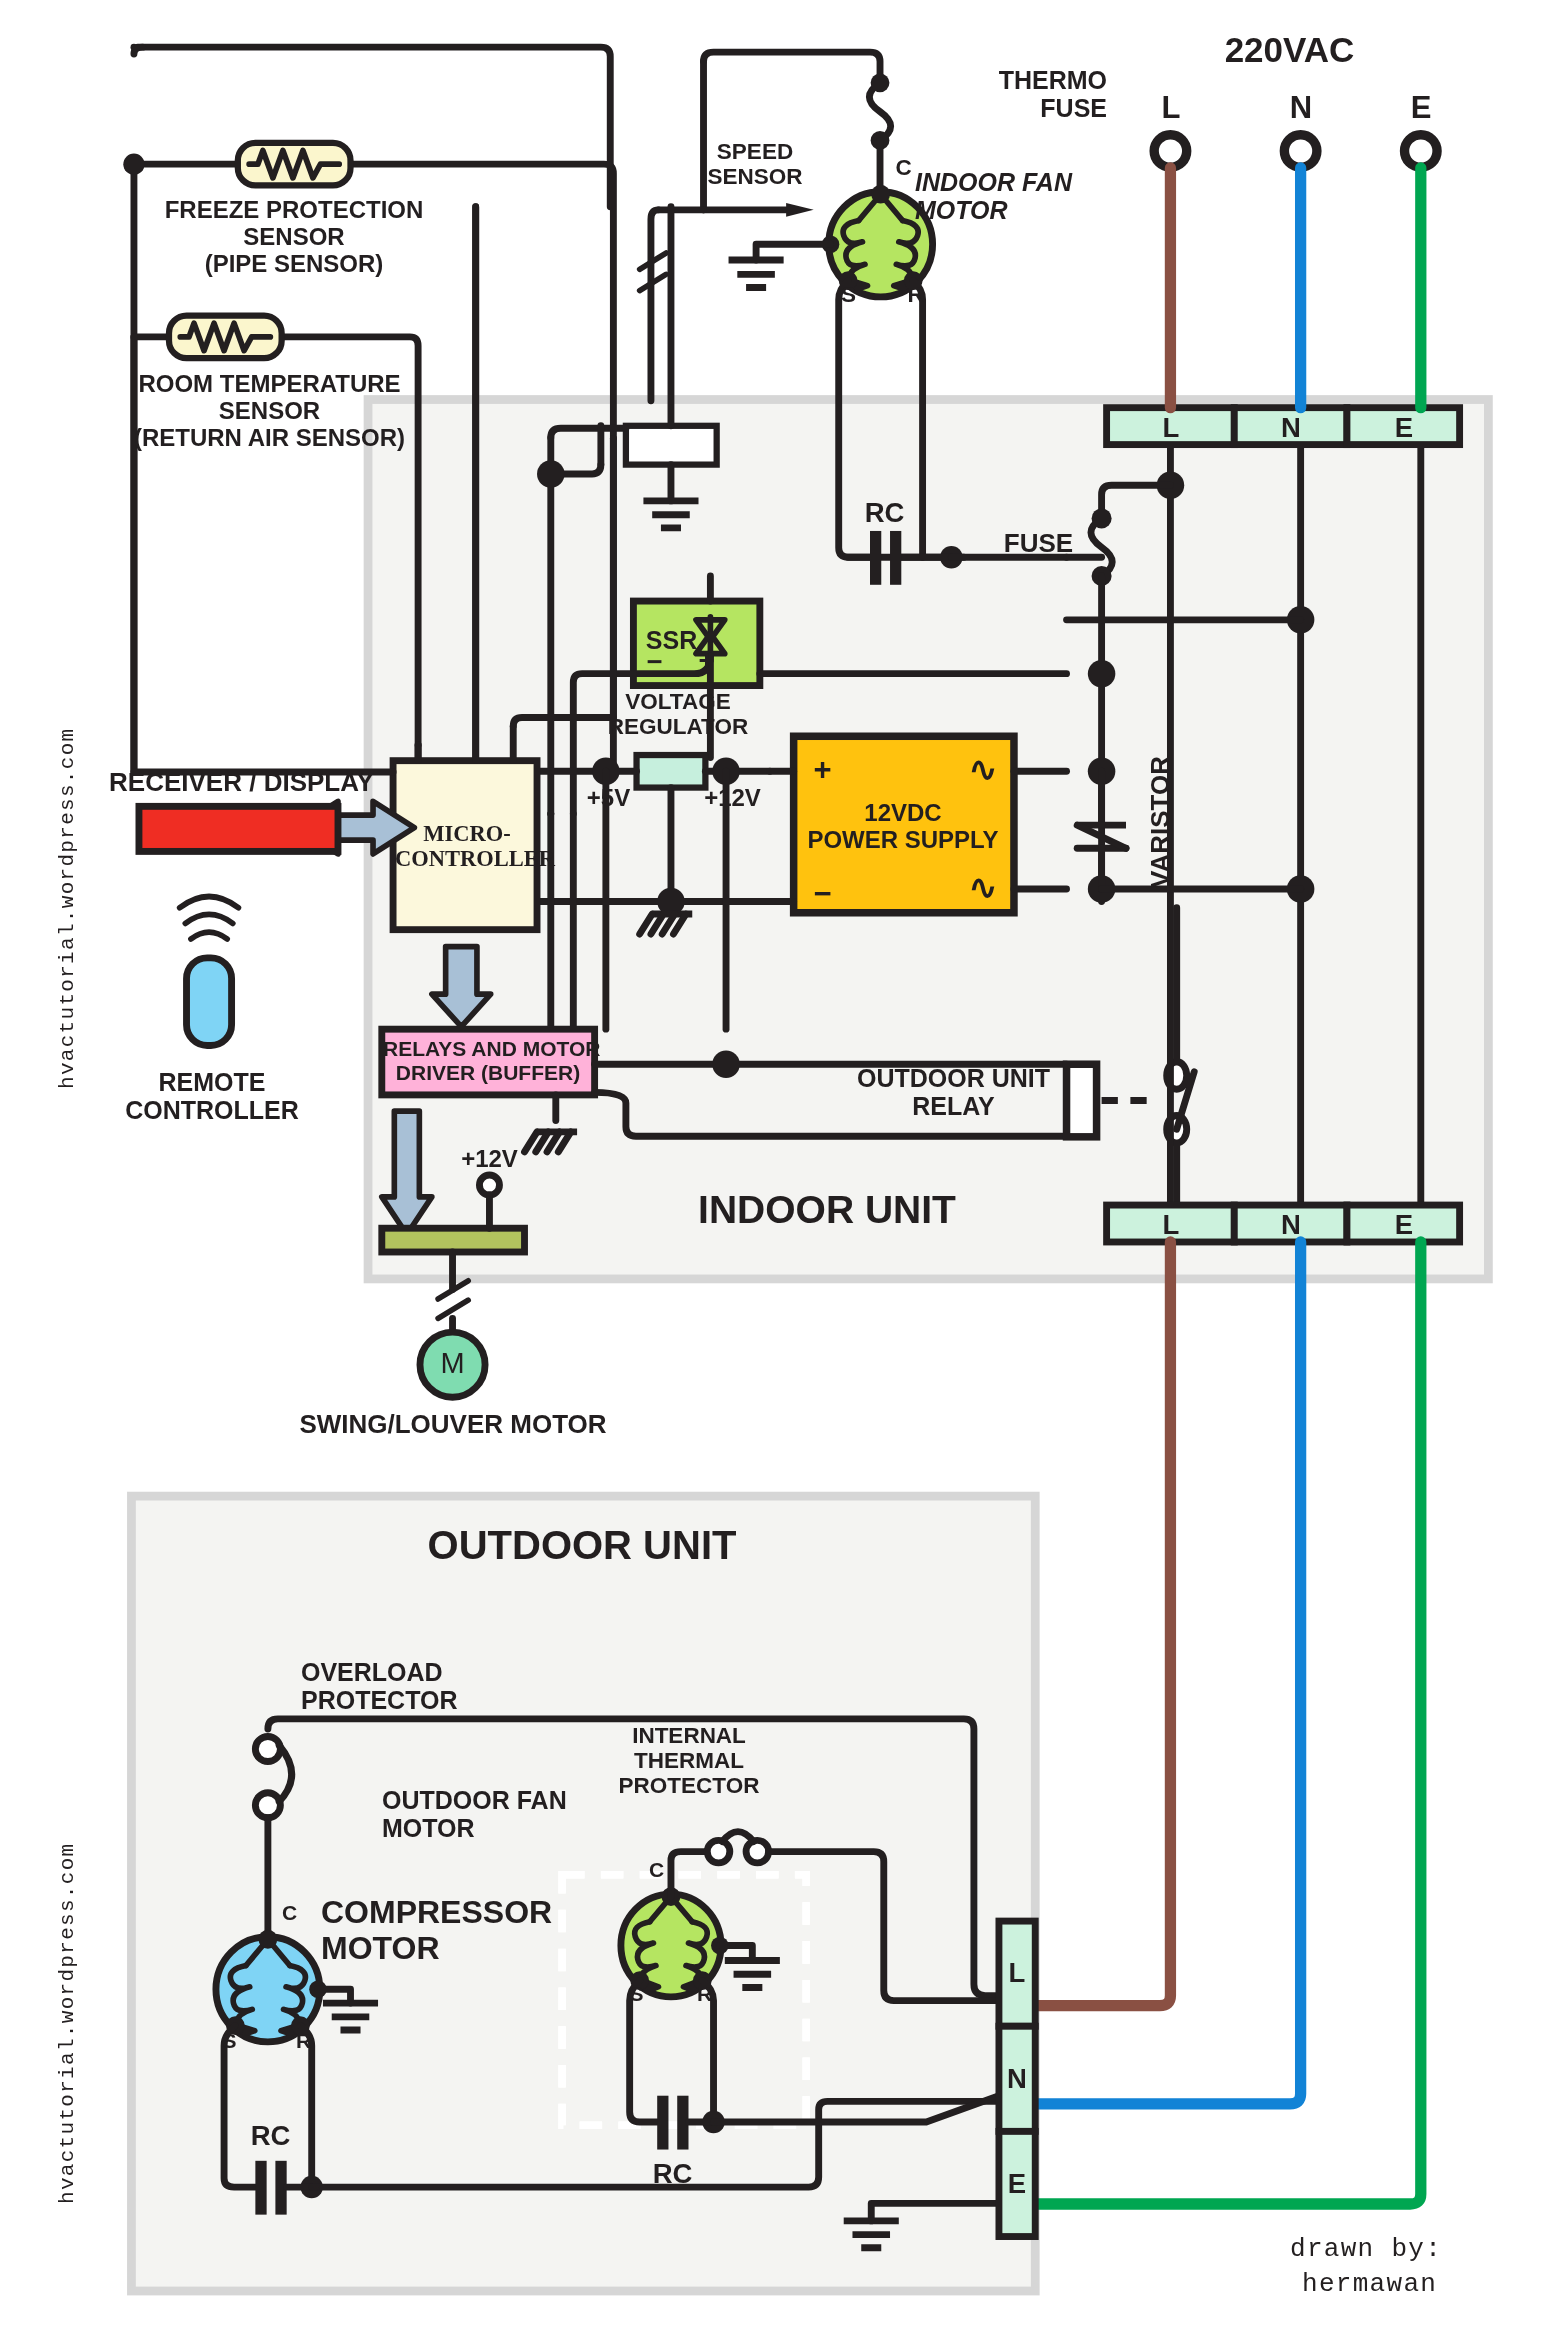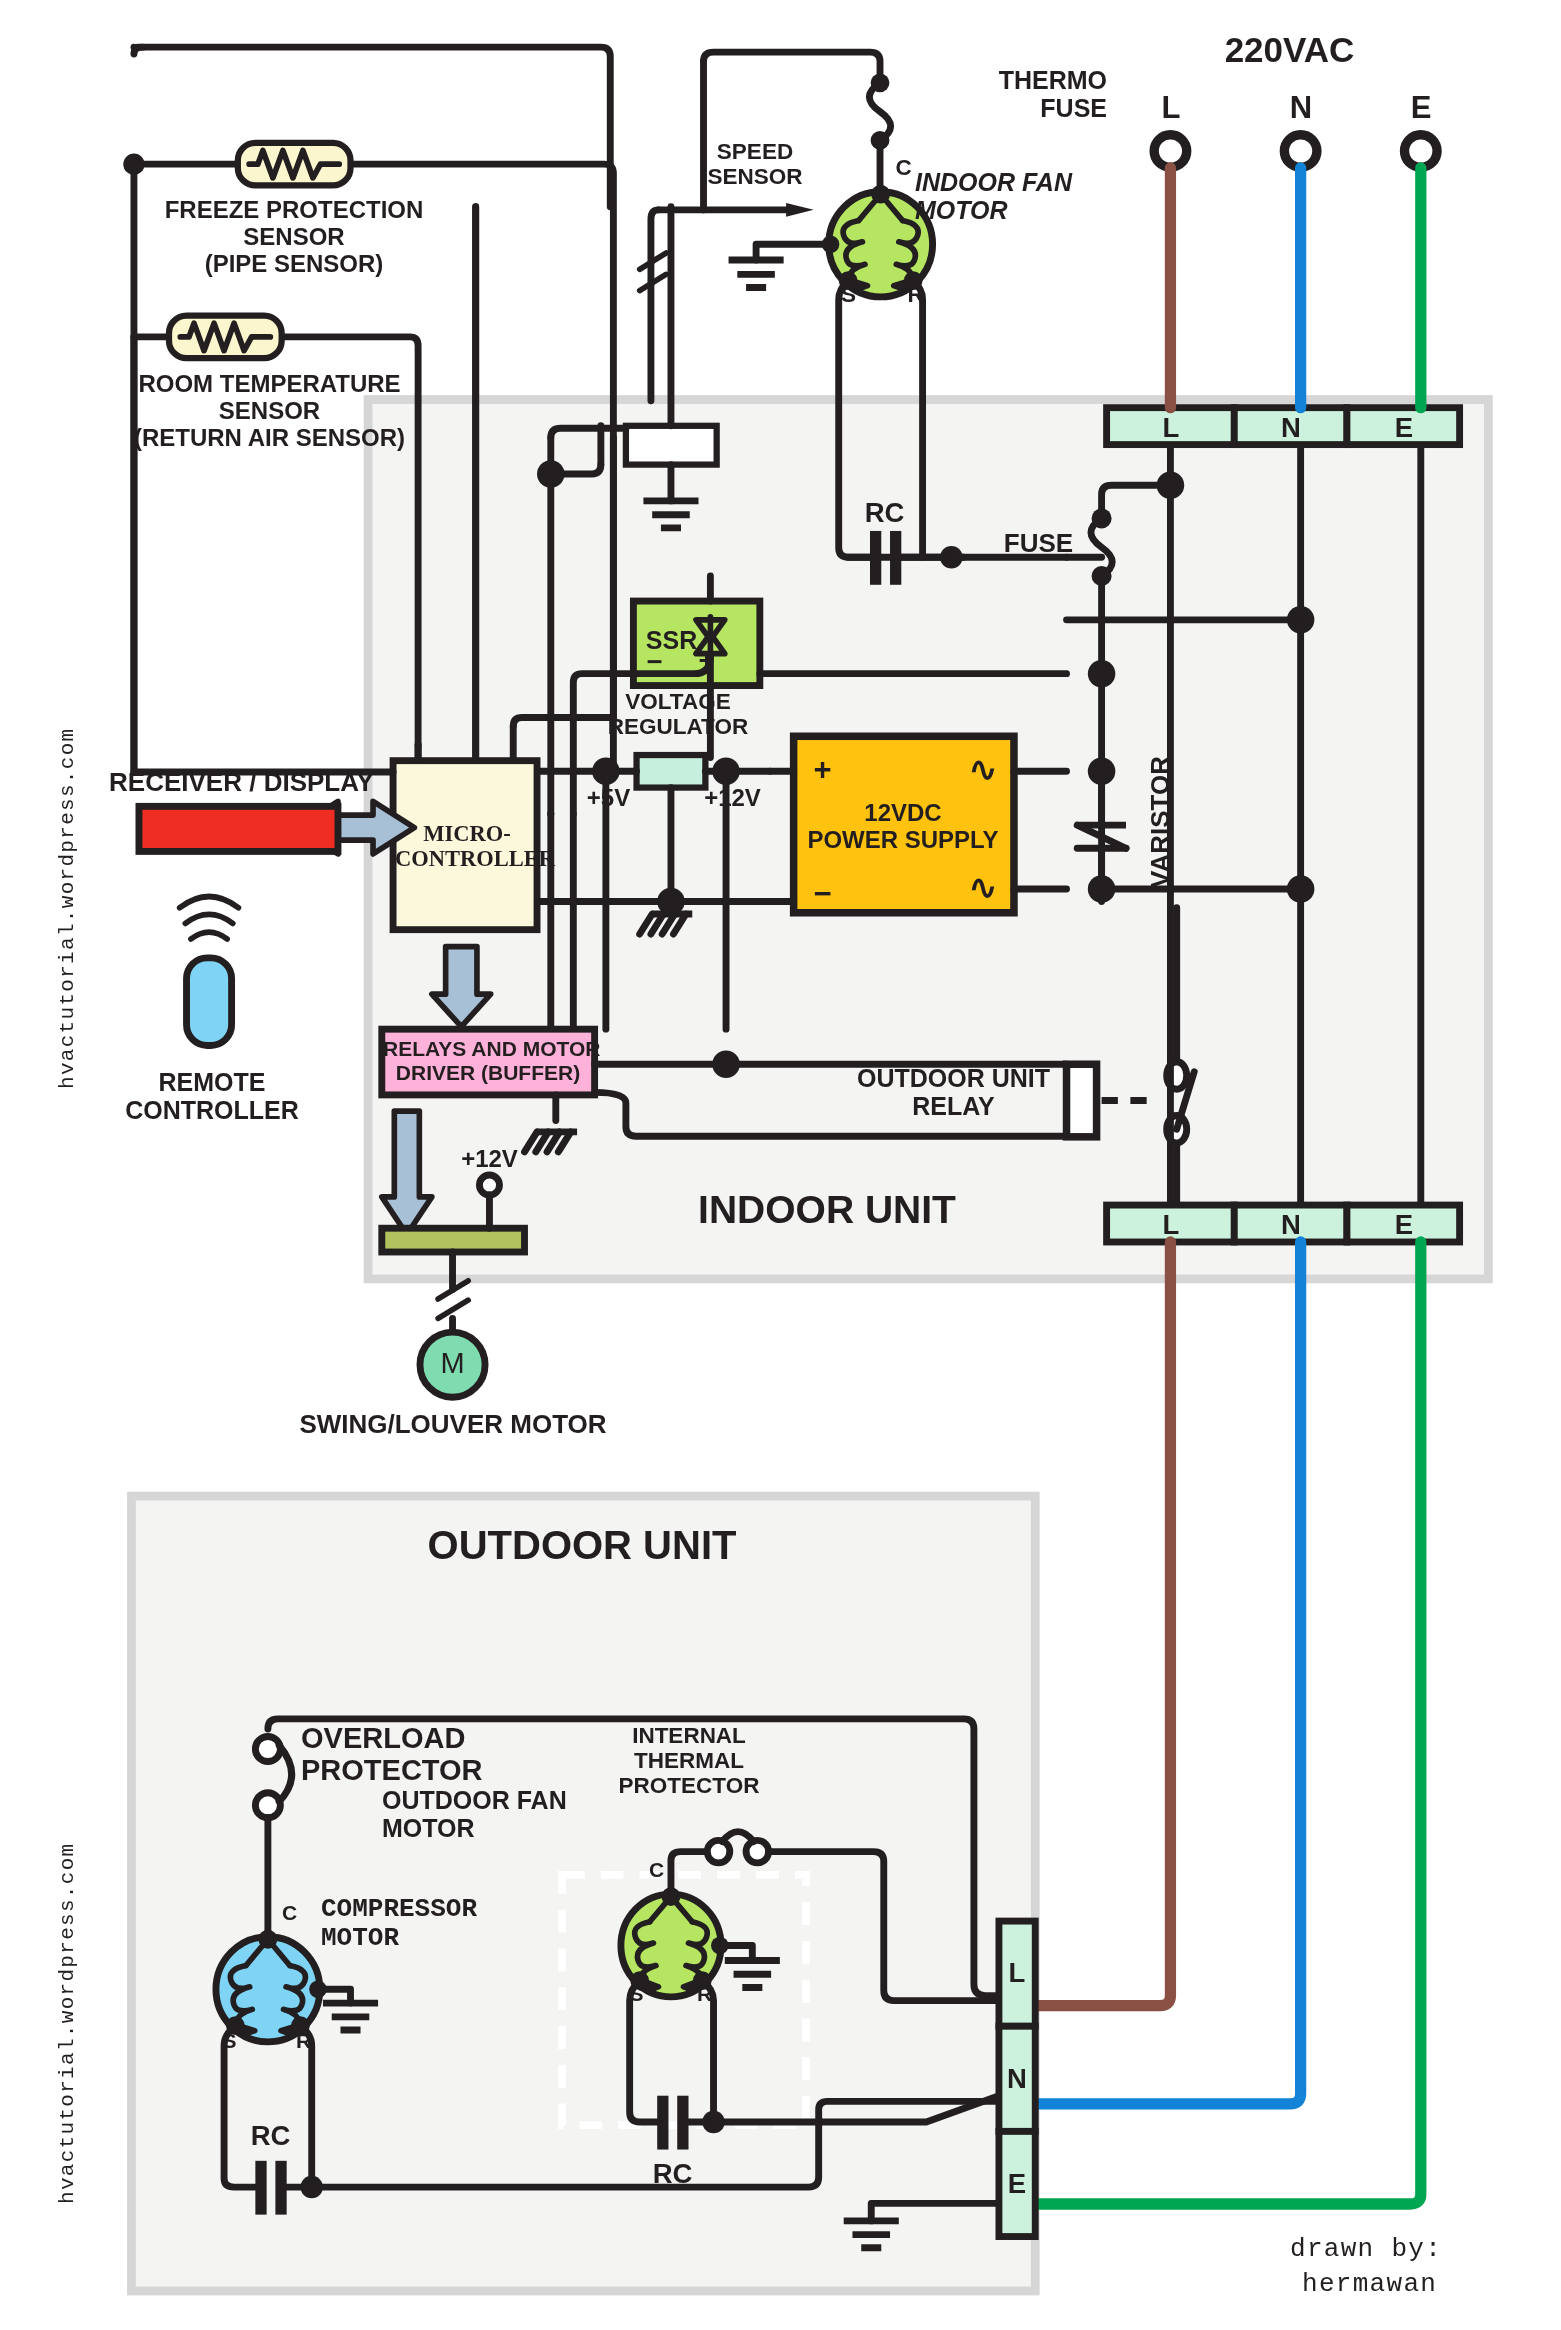--- a/index.html
+++ b/index.html
@@ -367,34 +367,34 @@
 
 <div class="lbl" style="left:452px;top:1146px;width:75px;font-size:24px;">+12V</div>
 
 <div class="lbl" style="left:437px;top:1347px;width:31px;font-size:29px;font-weight:normal;">M</div>
 <div class="lbl" style="left:282px;top:1410px;width:342px;font-size:26px;">SWING/LOUVER MOTOR</div>
 
 <div class="lbl" style="left:639px;top:1188px;width:376px;font-size:39px;">INDOOR UNIT</div>
 
 <div class="lbl" style="left:388px;top:1523px;width:388px;font-size:40px;">OUTDOOR UNIT</div>
 
-<div class="lbl" style="left:301px;top:1722px;width:257px;font-size:29px;text-align:left;">OVERLOAD
+<div class="lbl" style="left:301px;top:1658px;width:257px;font-size:25px;text-align:left;">OVERLOAD
 PROTECTOR</div>
 
 <div class="lbl" style="left:589px;top:1723px;width:200px;font-size:22.5px;">INTERNAL
 THERMAL
 PROTECTOR</div>
 
 <div class="lbl" style="left:382px;top:1786px;width:250px;font-size:25px;text-align:left;">OUTDOOR FAN
 MOTOR</div>
 <div class="lbl" style="left:642px;top:1858px;width:29px;font-size:21px;">C</div>
 <div class="lbl" style="left:622px;top:1982px;width:29px;font-size:21px;">S</div>
 <div class="lbl" style="left:690px;top:1982px;width:29px;font-size:21px;">R</div>
 
-<div class="lbl" style="left:321px;top:1895px;width:250px;font-size:26px;text-align:left;font-family:Liberation Mono, monospace;">COMPRESSOR
+<div class="lbl" style="left:321px;top:1895px;width:250px;font-size:32px;text-align:left;">COMPRESSOR
 MOTOR</div>
 <div class="lbl" style="left:275px;top:1901px;width:29px;font-size:21px;">C</div>
 <div class="lbl" style="left:215px;top:2029px;width:29px;font-size:21px;">S</div>
 <div class="lbl" style="left:289px;top:2029px;width:29px;font-size:21px;">R</div>
 
 <div class="lbl" style="left:632px;top:2064px;width:81px;font-size:27.5px;transform:translateY(95px);">RC</div>
 <div class="lbl" style="left:230px;top:2121px;width:81px;font-size:27.5px;">RC</div>
 
 <div class="lbl" style="left:999px;top:1958px;width:36px;font-size:27.5px;">L</div>
 <div class="lbl" style="left:999px;top:2064px;width:36px;font-size:27.5px;">N</div>

